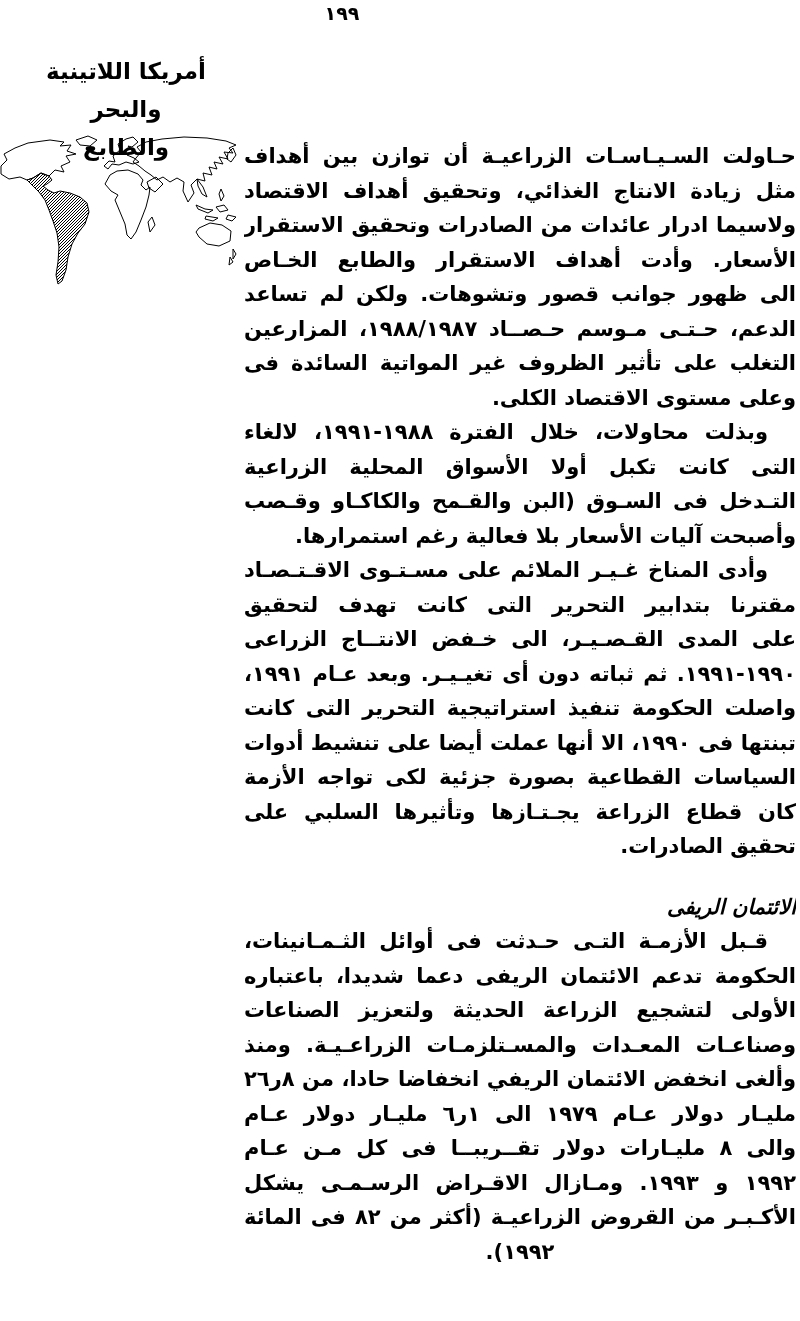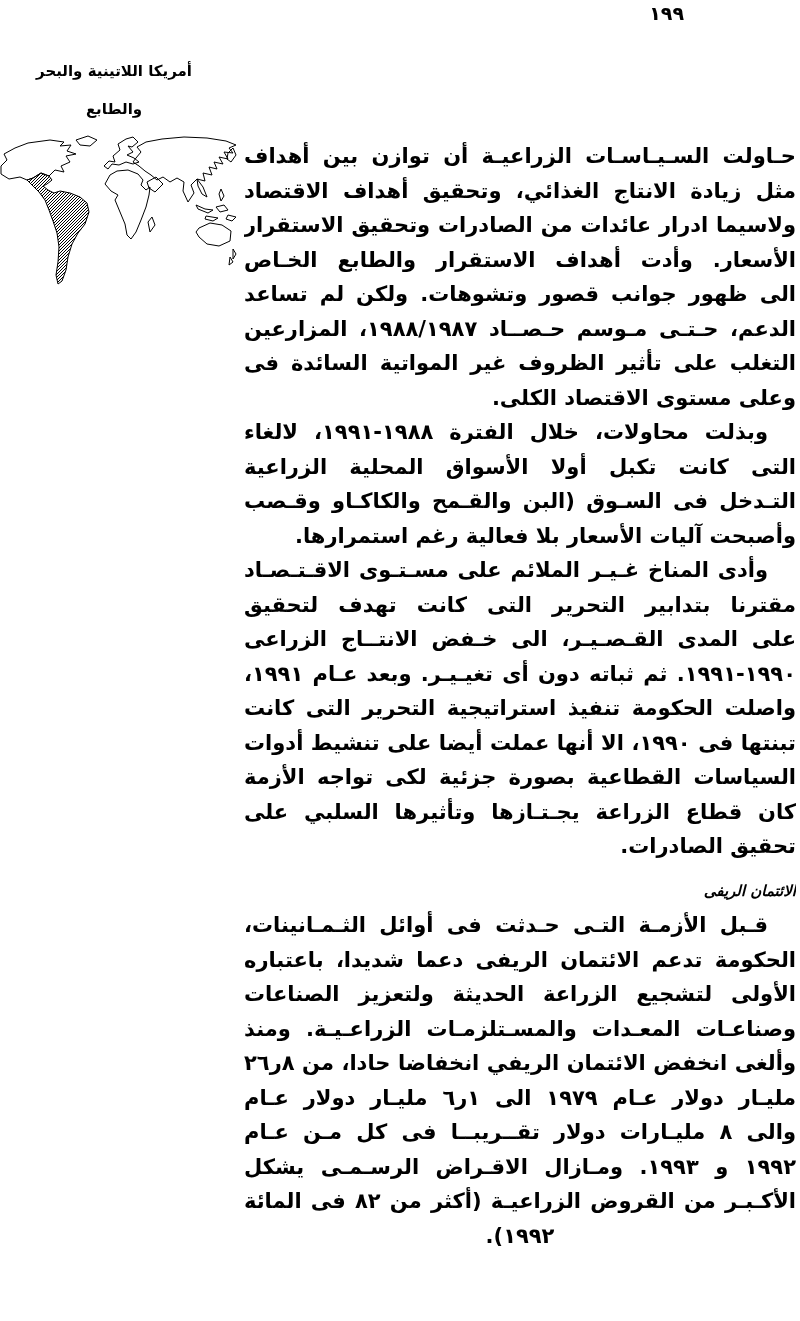--- a/index.html
+++ b/index.html
@@ -1,31 +1,31 @@
 <!DOCTYPE html>
 <html dir="rtl" lang="ar"><head>
 <meta charset="utf-8">
 <style>
   html,body{margin:0;padding:0;width:800px;height:1321px;background:#ffffff;overflow:hidden}
   body{font-family:"DejaVu Sans",sans-serif;color:#000;position:relative}
-  .page-number{position:absolute;top:2px;left:0;width:684px;text-align:right;
+  .page-number{position:absolute;top:2px;left:0;width:684px;text-align:center;
     font-size:19px;font-weight:bold}
-  .region-label{position:absolute;top:52px;left:0;width:228px;text-align:center;
-    font-weight:bold;font-size:15px;line-height:38px}
+  .region-label{position:absolute;top:52px;left:12px;width:228px;text-align:center;
+    font-weight:bold;font-size:23px;line-height:38px}
   .map{position:absolute;left:0;top:133px;width:240px;height:157px}
   .map path{stroke:#000;fill:none;stroke-width:1;stroke-linejoin:round}
   .map path.hatched{fill:url(#hatch)}
   .body-text{position:absolute;top:139px;left:244px;width:552px;direction:rtl;
     font-size:21px;font-weight:bold;line-height:34.5px}
   .text-line{text-align:justify;text-align-last:justify;height:34.5px;overflow:hidden}
   .text-line.end{text-align:center;text-align-last:right}
   .text-line.indent{padding-right:28px}
   .text-line.center{text-align:center;text-align-last:center}
   .section-heading{font-style:italic;text-align:center;text-align-last:right;
-    height:34.5px;overflow:hidden;margin-top:10px;font-size:15px;font-weight:bold}
+    height:34.5px;overflow:hidden;margin-top:26px;font-size:21px;font-weight:bold}
 </style>
 </head>
 <body>
 
 <div class="page-number">١٩٩</div>
 
 <div class="region-label">
   <div>أمريكا اللاتينية والبحر</div>
   <div>والطابع</div>
 </div>

